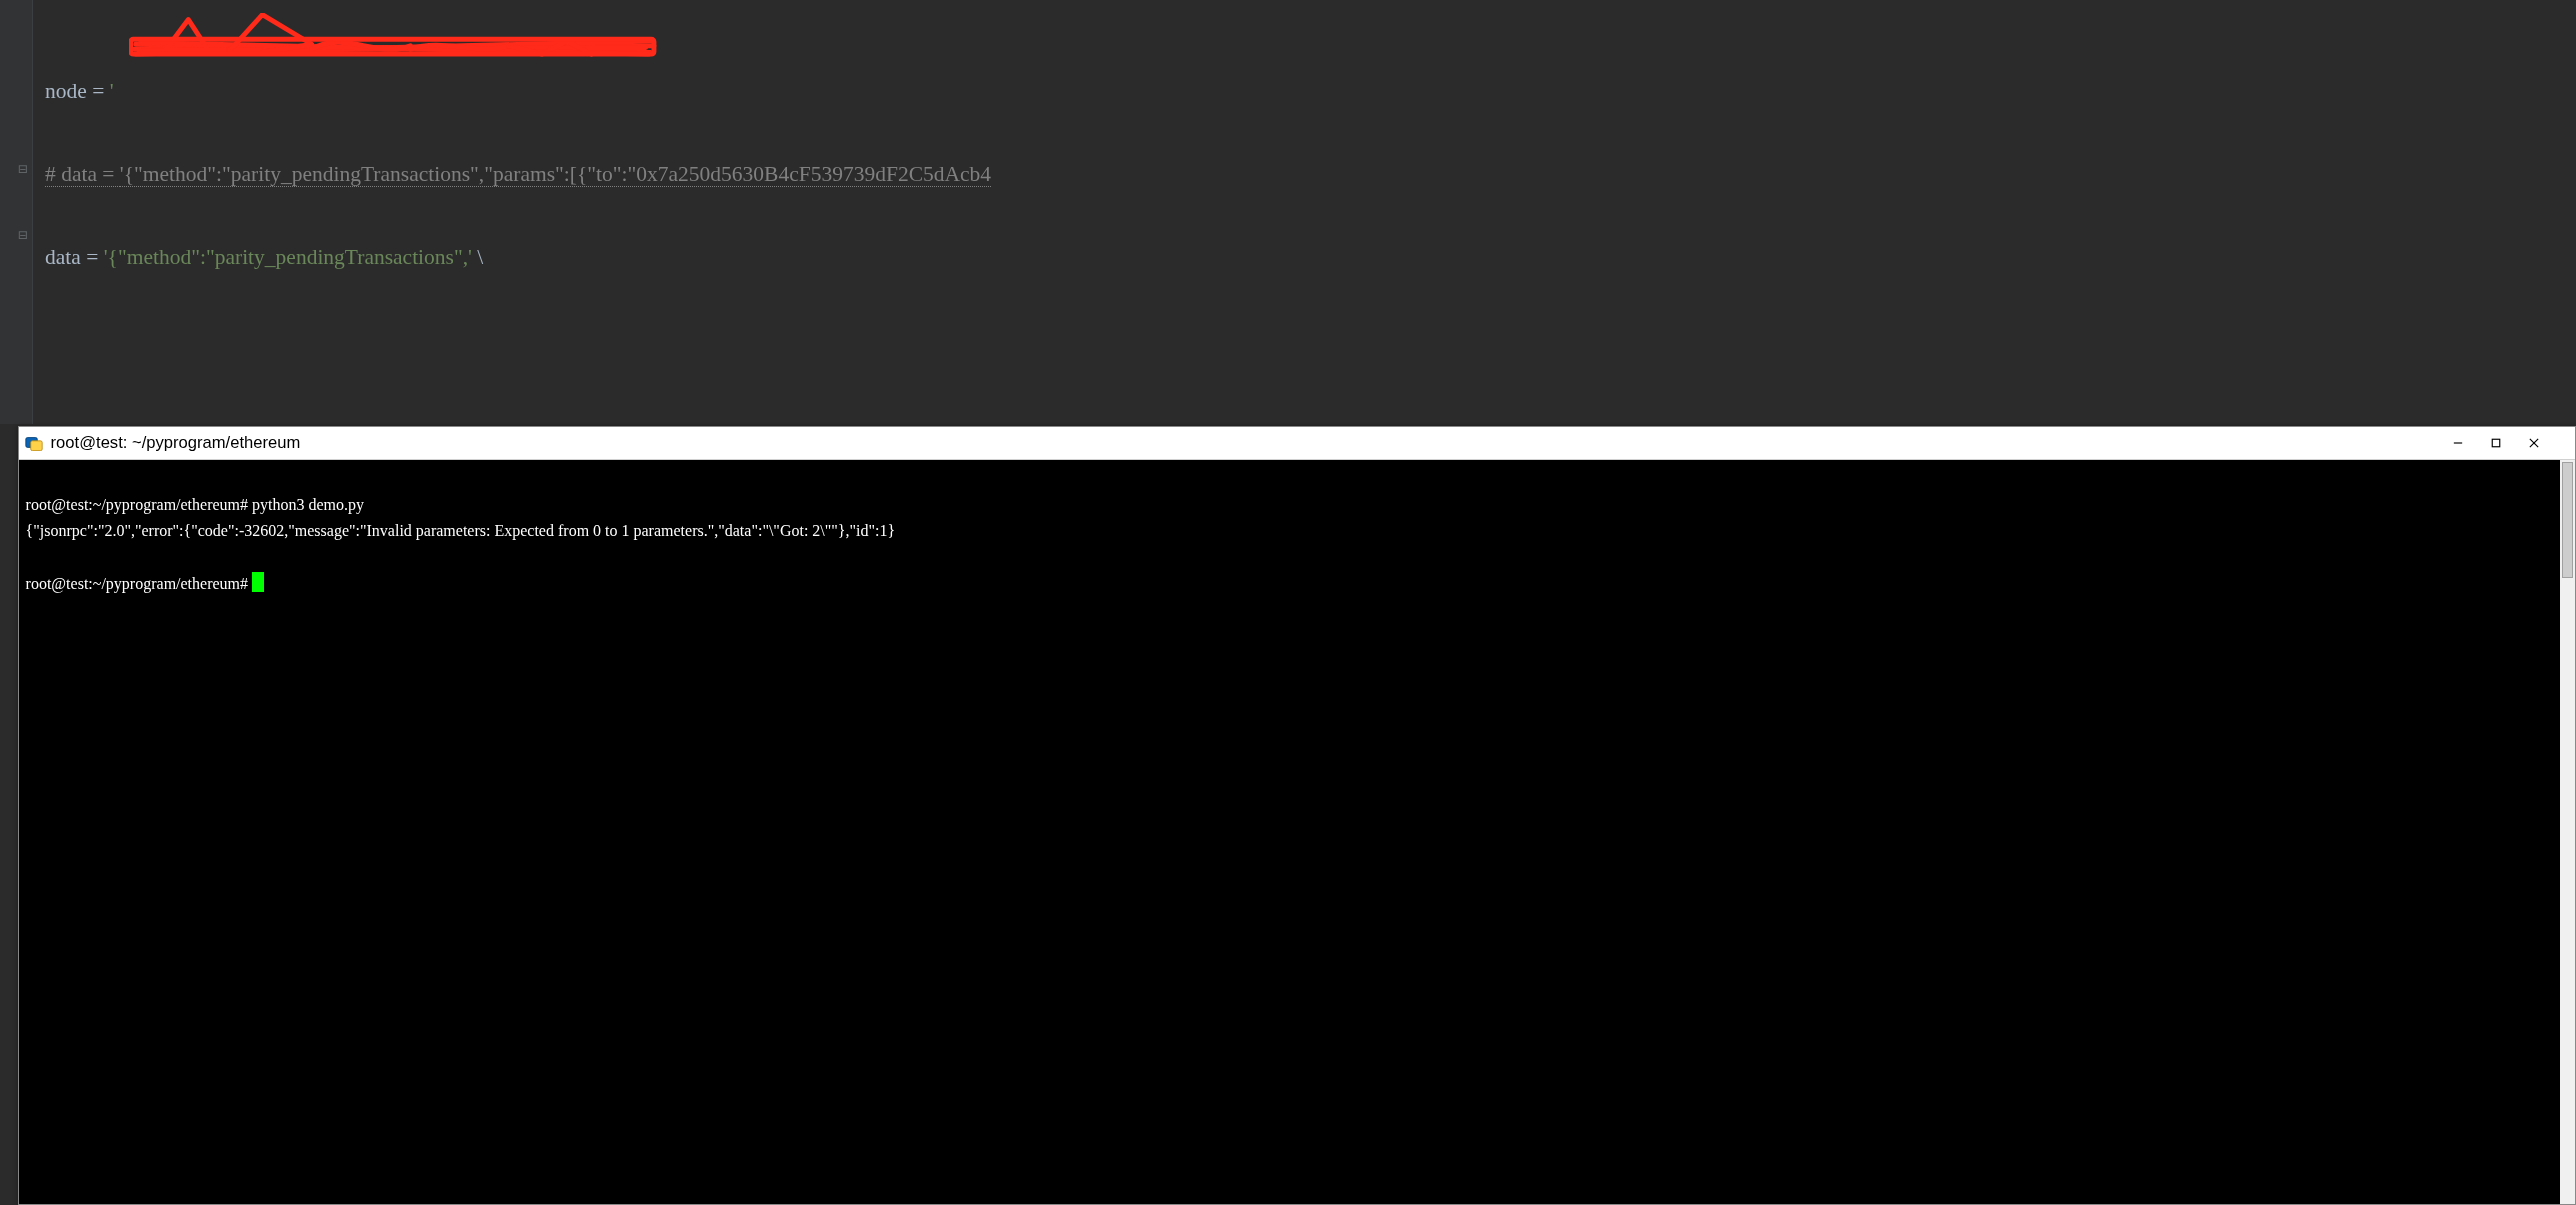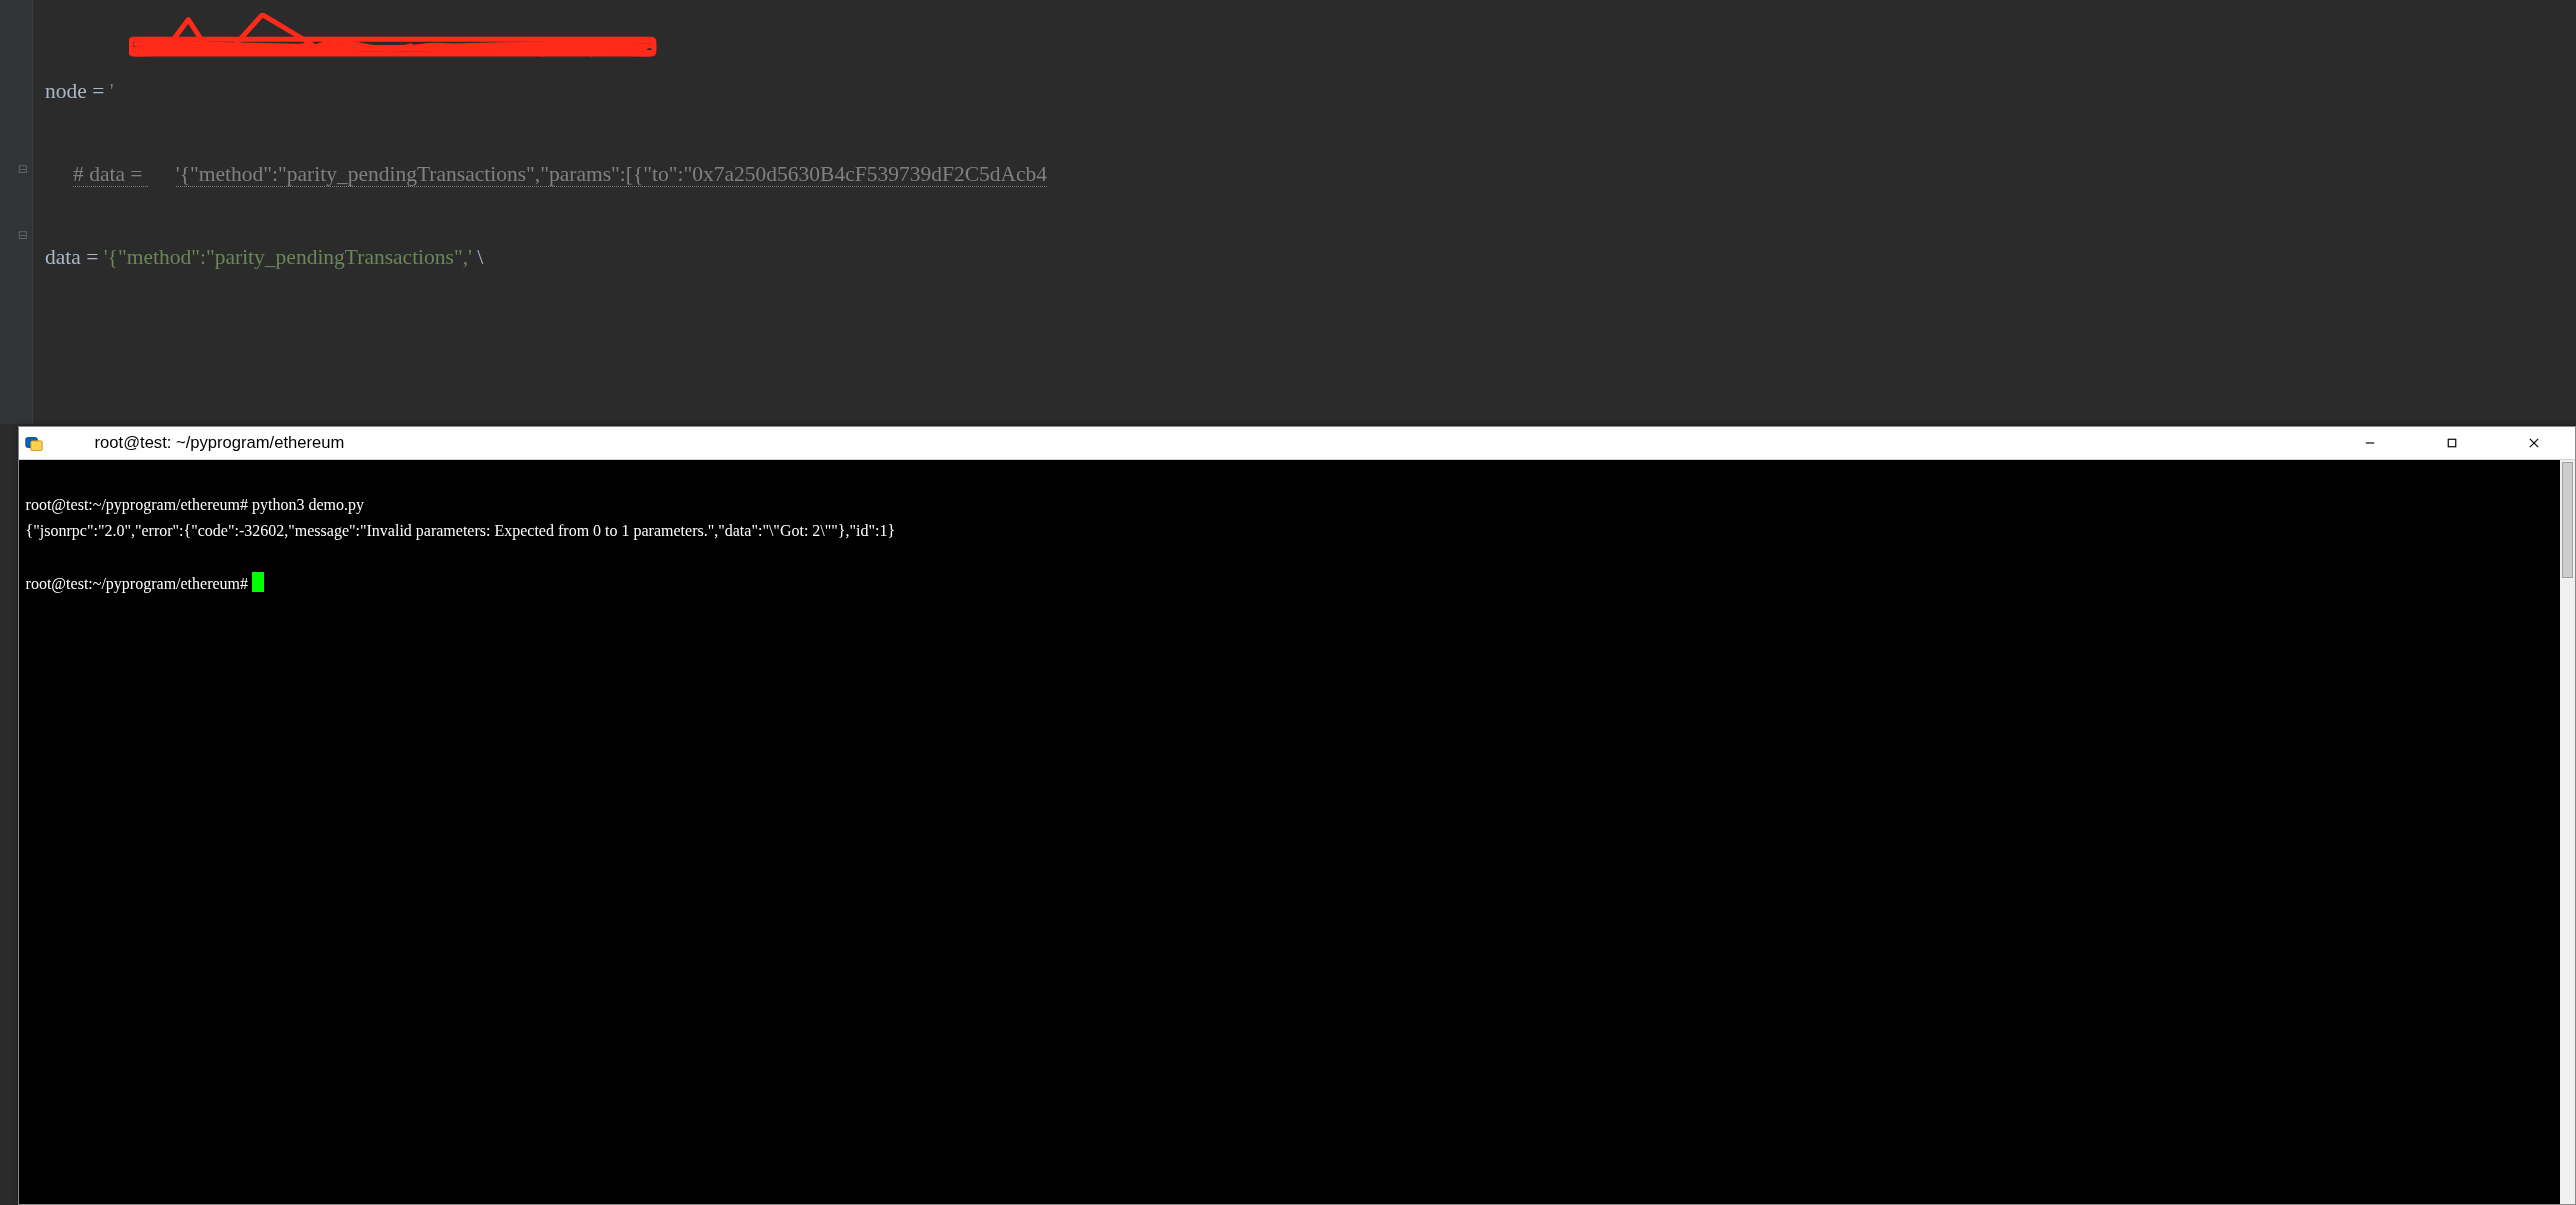--- a/index.html
+++ b/index.html
@@ -49,21 +49,21 @@
     line-height: 33px;
     padding-left: 5px;
   }
   .highlight-line {
     background: rgba(50, 52, 54, 0.9);
   }
   .cm-var     { color: #a9b7c6; }
   .cm-op      { color: #a9b7c6; }
   .cm-str     { color: #6a8759; }
   .cm-comment { color: #808080; }
-  .squiggle-g { border-bottom: 1.7px dotted #808080; margin-left: 28px; }
+  .squiggle-g { border-bottom: 1.7px dotted #808080; }
   .redaction-wrap {
     position: absolute;
     left: 129px;
     top: 13.3px;
     width: 530px;
     height: 51px;
     pointer-events: none;
   }
   .redaction-wrap svg { width: 100%; height: 100%; }
 
@@ -82,21 +82,20 @@
   .titlebar {
     height: 33px;
     background: #ffffff;
     color: #000;
     display: flex;
     align-items: center;
     padding: 0 22px 0 5px;
     font-family: "Segoe UI", "Helvetica Neue", Arial, sans-serif;
     font-size: 16.6px;
     border-bottom: 0.8px solid #d0d0d0;
-    gap: 44px;
   }
   .titlebar .icon {
     width: 20px;
     height: 20px;
     margin-right: 6.6px;
     display: flex;
     align-items: center;
     justify-content: center;
   }
   .titlebar .title-text { flex: 0 0 auto; }

